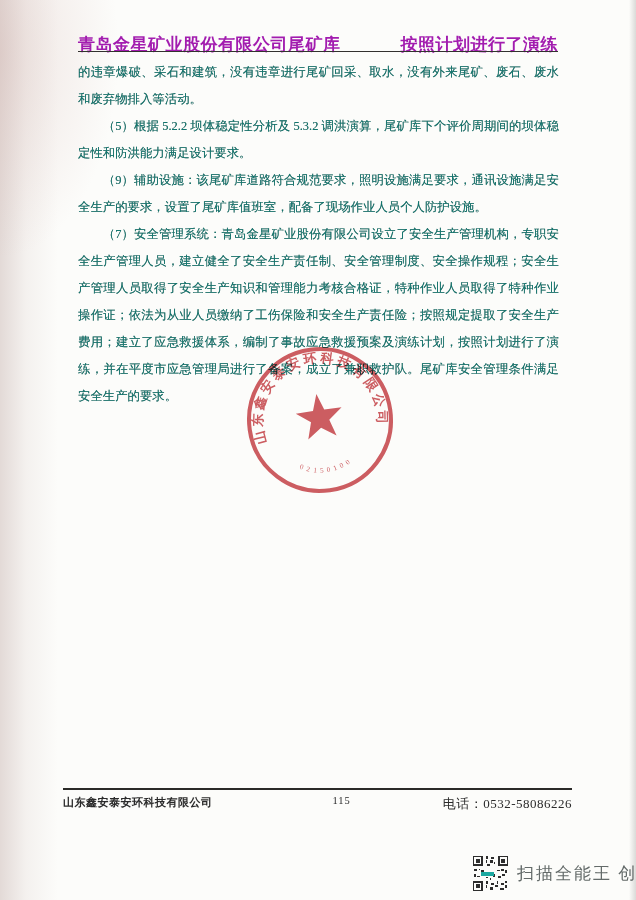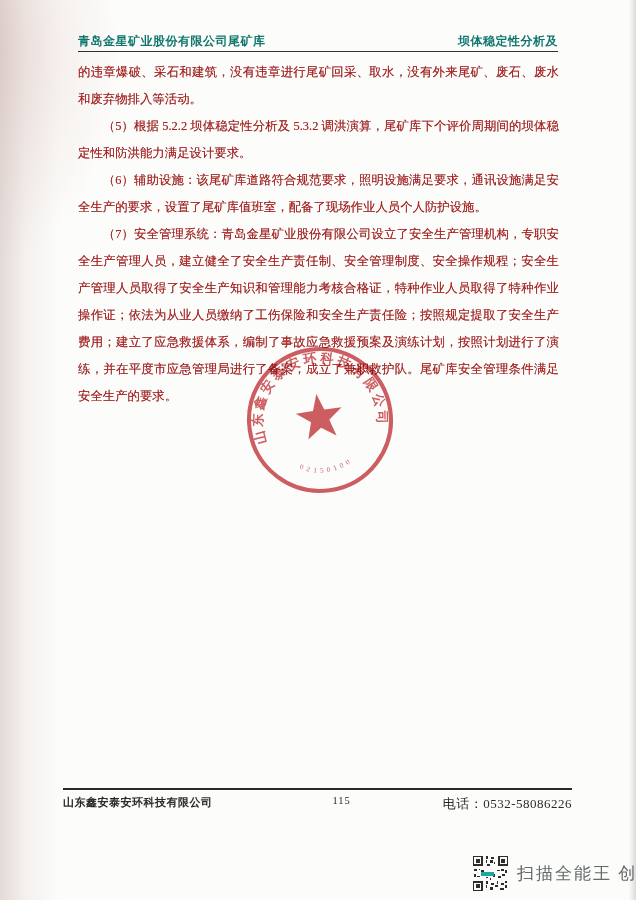--- a/index.html
+++ b/index.html
@@ -22,33 +22,33 @@
   }
   .edge-right {
     position:absolute; right:0; top:0; width:7px; height:100%;
     background:linear-gradient(90deg, rgba(255,255,255,0), rgba(190,190,188,0.55));
     pointer-events:none;
   }
   
   .header {
     position:absolute; left:78px; top:33px; width:480px;
     display:flex; justify-content:space-between; align-items:flex-end;
-    font-size:12px; font-weight:bold; letter-spacing:0.5px;
-    color:#0f766e;
+    font-size:17px; font-weight:bold; letter-spacing:0.5px;
+    color:#a21caf;
   }
   .header-rule {
     position:absolute; left:78px; top:51px; width:480px; height:1.4px;
     background:#33312f;
   }
   
   .doc-body {
     position:absolute; left:78px; top:59px; width:481px;
     font-size:12.4px; line-height:27px; text-align:justify;
     text-justify:inter-ideograph;
-    color:#b91c1c;
+    color:#0f766e;
     text-shadow:0 0 0.5px rgba(30,30,30,0.55);
   }
   .doc-body p { margin:0; }
   .doc-body p.indent { text-indent:2em; }
   
   .stamp {
     position:absolute; left:244px; top:344px; width:152px; height:152px;
     transform:rotate(-8deg);
     mix-blend-mode:multiply; opacity:0.82;
     pointer-events:none;
@@ -80,28 +80,28 @@
 <body>
 
 <div class="page">
 
   <div class="edge-left"></div>
   <div class="edge-left-top"></div>
   <div class="edge-right"></div>
 
   <div class="header">
     <span>青岛金星矿业股份有限公司尾矿库</span>
-    <span>坝体稳定性分析及</span>
+    <span>按照计划进行了演练</span>
   </div>
   <div class="header-rule"></div>
 
   <div class="doc-body">
     <p>的违章爆破、采石和建筑，没有违章进行尾矿回采、取水，没有外来尾矿、废石、废水和废弃物排入等活动。</p>
     <p class="indent">（5）根据 5.2.2 坝体稳定性分析及 5.3.2 调洪演算，尾矿库下个评价周期间的坝体稳定性和防洪能力满足设计要求。</p>
-    <p class="indent">（6）辅助设施：该尾矿库道路符合规范要求，照明设施满足要求，通讯设施满足安全生产的要求，设置了尾矿库值班室，配备了现场作业人员个人防护设施。</p>
+    <p class="indent">（9）辅助设施：该尾矿库道路符合规范要求，照明设施满足要求，通讯设施满足安全生产的要求，设置了尾矿库值班室，配备了现场作业人员个人防护设施。</p>
     <p class="indent">（7）安全管理系统：青岛金星矿业股份有限公司设立了安全生产管理机构，专职安全生产管理人员，建立健全了安全生产责任制、安全管理制度、安全操作规程；安全生产管理人员取得了安全生产知识和管理能力考核合格证，特种作业人员取得了特种作业操作证；依法为从业人员缴纳了工伤保险和安全生产责任险；按照规定提取了安全生产费用；建立了应急救援体系，编制了事故应急救援预案及演练计划，按照计划进行了演练，并在平度市应急管理局进行了备案，成立了兼职救护队。尾矿库安全管理条件满足安全生产的要求。</p>
   </div>
 
   <svg class="stamp" viewBox="0 0 150 150">
     <circle cx="75" cy="75" r="70" fill="none" stroke="#c43a40" stroke-width="4"></circle>
     <polygon points="75,49 80.6,65.2 97.8,65.6 84.1,76 89.1,92.4 75,82.6 60.9,92.4 65.9,76 52.2,65.6 69.4,65.2" fill="#c43a40"></polygon>
     <path id="seal-arc-top" d="M 21.4 94.5 A 57 57 0 1 1 128.6 94.5" fill="none"></path>
     <path id="seal-arc-bottom" d="M 30 101 A 52 52 0 0 0 120 101" fill="none"></path>
     <text font-size="13" letter-spacing="3" fill="#c43a40" font-weight="bold">
       <textPath href="#seal-arc-top" startOffset="50%" text-anchor="middle">山东鑫安泰安环科技有限公司</textPath>

